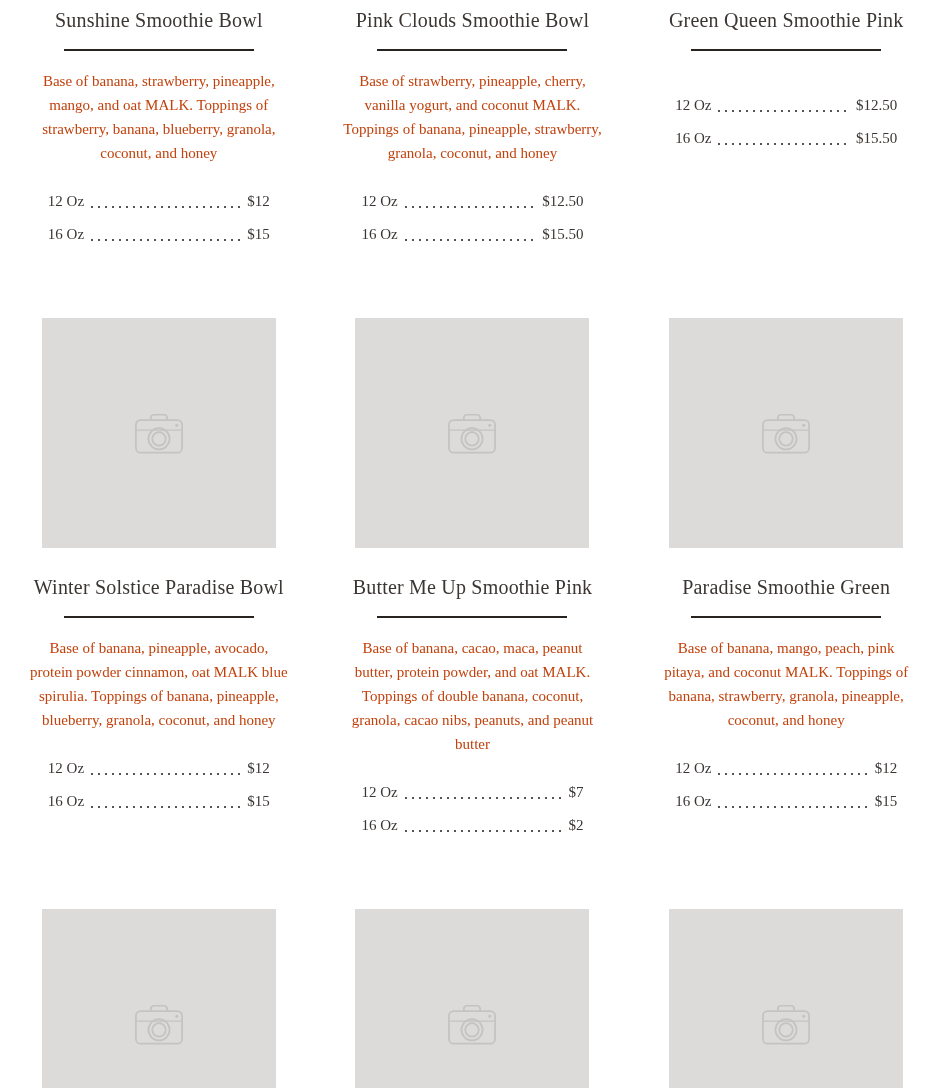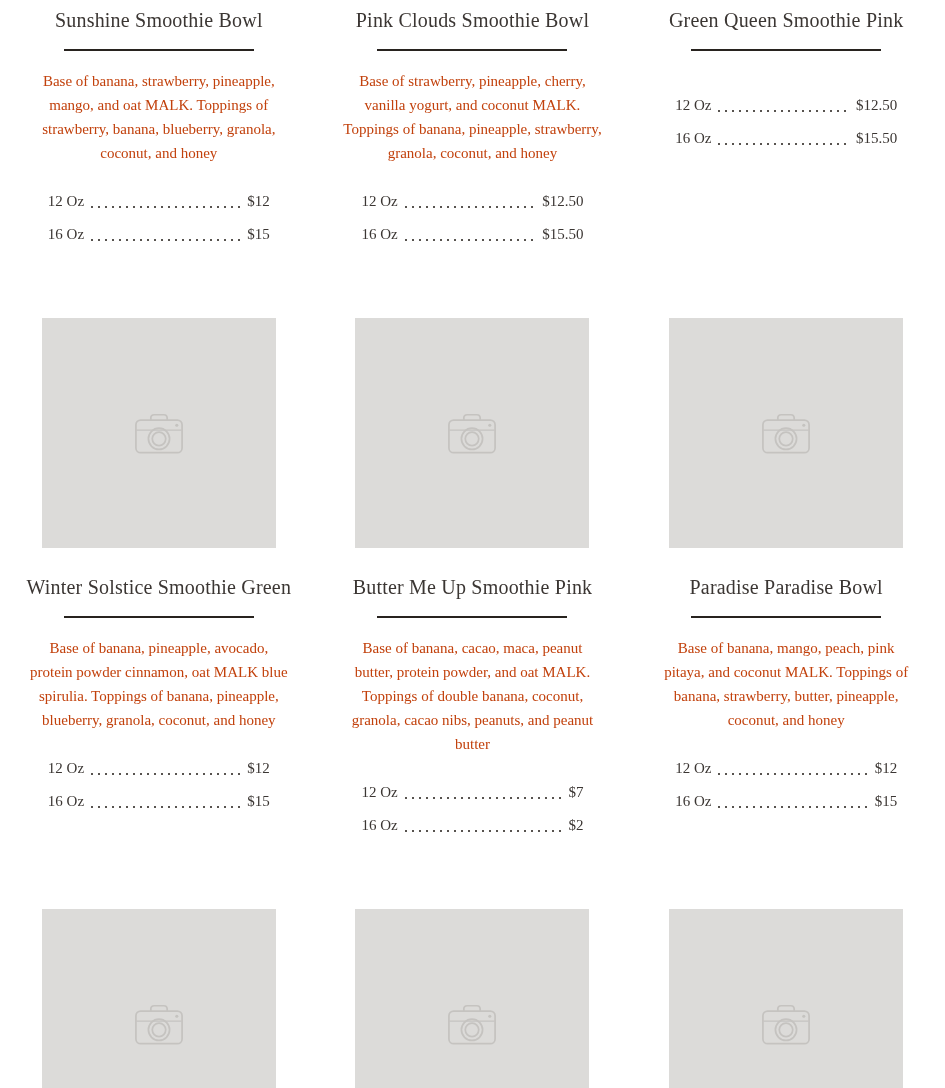--- a/index.html
+++ b/index.html
@@ -150,21 +150,21 @@
     <div class="img-ph">
   <svg class="camera-svg" width="50" height="43" viewBox="0 0 52 44" fill="none" xmlns="http://www.w3.org/2000/svg">
     <path d="M17.5 8 V6 q0 -3.5 3.5 -3.5 h10 q3.5 0 3.5 3.5 v2" stroke="#c5c3c0" stroke-width="1.8"></path>
     <rect x="2" y="8" width="48" height="34" rx="5" stroke="#c5c3c0" stroke-width="1.8"></rect>
     <line x1="2.5" y1="18.5" x2="49.5" y2="18.5" stroke="#c5c3c0" stroke-width="1.4"></line>
     <circle cx="26" cy="27.5" r="11" stroke="#c5c3c0" stroke-width="1.8"></circle>
     <circle cx="26" cy="27.5" r="7" stroke="#c5c3c0" stroke-width="1.8"></circle>
     <circle cx="44.5" cy="13.5" r="1.6" fill="#c5c3c0"></circle>
   </svg>
 </div>
-    <h2 class="title">Winter Solstice Smoothie Green</h2>
+    <h2 class="title">Winter Solstice Paradise Bowl</h2>
     <div class="divider"></div>
     <p class="desc">Base of banana, pineapple, avocado,
 protein powder cinnamon, oat MALK blue
 spirulia. Toppings of banana, pineapple,
 blueberry, granola, coconut, and honey</p>
     <div class="prices">
       <div class="price-row">
         <span>12 Oz</span>
         <span class="leader"></span>
         <span>$12</span>
@@ -213,25 +213,25 @@
     <div class="img-ph">
   <svg class="camera-svg" width="50" height="43" viewBox="0 0 52 44" fill="none" xmlns="http://www.w3.org/2000/svg">
     <path d="M17.5 8 V6 q0 -3.5 3.5 -3.5 h10 q3.5 0 3.5 3.5 v2" stroke="#c5c3c0" stroke-width="1.8"></path>
     <rect x="2" y="8" width="48" height="34" rx="5" stroke="#c5c3c0" stroke-width="1.8"></rect>
     <line x1="2.5" y1="18.5" x2="49.5" y2="18.5" stroke="#c5c3c0" stroke-width="1.4"></line>
     <circle cx="26" cy="27.5" r="11" stroke="#c5c3c0" stroke-width="1.8"></circle>
     <circle cx="26" cy="27.5" r="7" stroke="#c5c3c0" stroke-width="1.8"></circle>
     <circle cx="44.5" cy="13.5" r="1.6" fill="#c5c3c0"></circle>
   </svg>
 </div>
-    <h2 class="title">Paradise Paradise Bowl</h2>
+    <h2 class="title">Paradise Smoothie Green</h2>
     <div class="divider"></div>
     <p class="desc">Base of banana, mango, peach, pink
 pitaya, and coconut MALK. Toppings of
-banana, strawberry, butter, pineapple,
+banana, strawberry, granola, pineapple,
 coconut, and honey</p>
     <div class="prices">
       <div class="price-row">
         <span>12 Oz</span>
         <span class="leader"></span>
         <span>$12</span>
       </div>
       <div class="price-row">
         <span>16 Oz</span>
         <span class="leader"></span>

